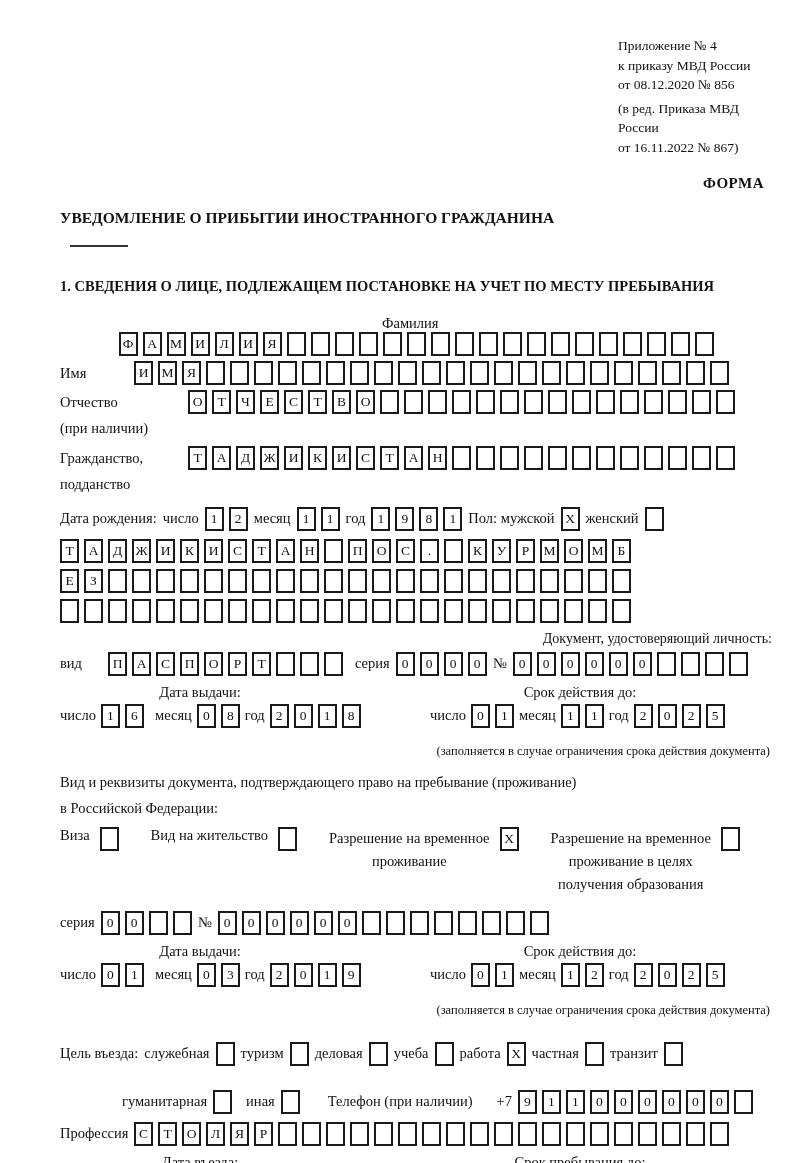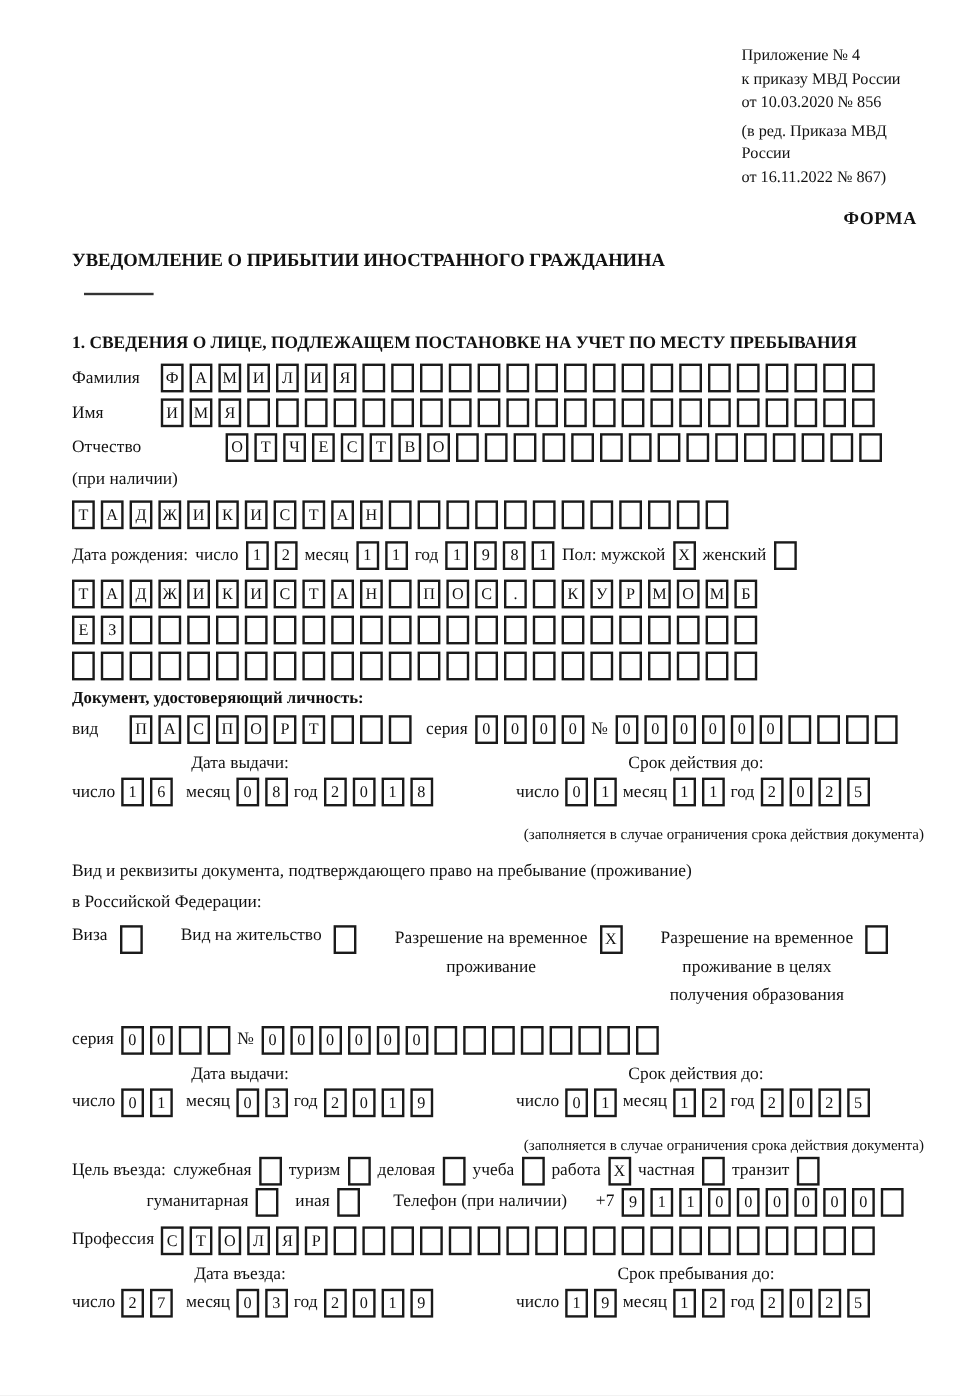--- a/index.html
+++ b/index.html
@@ -21,57 +21,57 @@
   .w120{width:122px;flex:0 0 auto;}
   .lblblock{font-size:14.5px;line-height:1.75;flex:0 0 auto;}
   .cells{display:inline-flex;column-gap:5px;flex:0 0 auto;}
   .cell{
     width:19px;height:24px;border:2px solid #1a1a1a;box-sizing:border-box;
     display:inline-flex;align-items:center;justify-content:center;
     font-size:13.5px;background:#fff;flex:0 0 auto;
   }
   .mt10{margin-top:10px;} .mt8{margin-top:8px;} .mt14{margin-top:14px;}
   .stack{display:flex;flex-direction:column;row-gap:6px;}
-  .center-bold{font-weight:bold;font-size:14px;text-align:left;margin-top:8px;}
+  .center-bold{font-weight:normal;font-size:14px;text-align:right;margin-top:8px;}
   .dates{display:flex;margin-top:8px;}
   .dcol-l{width:330px;flex:0 0 auto;}
   .dcol-r{flex:1;}
   .dhead{font-size:14.5px;text-align:center;width:280px;}
   .drow{display:flex;align-items:center;column-gap:5px;margin-top:3px;font-size:14.5px;}
   .note{font-size:12.5px;text-align:right;margin-top:16px;padding-right:2px;}
   .para{font-size:14.5px;margin-top:10px;line-height:1.8;}
   .optrow{display:flex;align-items:flex-start;column-gap:10px;margin-top:6px;}
   .optlbl{font-size:14.5px;text-align:center;line-height:1.6;}
-  .purp{display:flex;align-items:center;column-gap:6px;font-size:14.5px;margin-top:2px;flex-wrap:nowrap;}
+  .purp{display:flex;align-items:center;column-gap:6px;font-size:14.5px;margin-top:24px;flex-wrap:nowrap;}
   .purp .lbl{font-size:14.5px;}
   .indent65{margin-left:62px;}
   .gap12{width:12px;flex:0 0 auto;}
 </style>
 </head>
 <body>
 
 <div class="page">
 
   <div class="hdr">
     <div>Приложение № 4</div>
     <div>к приказу МВД России</div>
-    <div>от 10.03.2020 № 856</div>
+    <div>от 08.12.2020 № 856</div>
     <div class="rev">(в ред. Приказа МВД России</div>
     <div>от 16.11.2022 № 867)</div>
   </div>
   <div class="forma">ФОРМА</div>
 
   <div class="title">
     <div>УВЕДОМЛЕНИЕ О ПРИБЫТИИ ИНОСТРАННОГО ГРАЖДАНИНА</div>
     <div><span class="blankline"></span></div>
   </div>
 
   <div class="sec">1. СВЕДЕНИЯ О ЛИЦЕ, ПОДЛЕЖАЩЕМ ПОСТАНОВКЕ НА УЧЕТ ПО МЕСТУ ПРЕБЫВАНИЯ</div>
 
-  <div class="row" style="margin-top:8px;">
+  <div class="row" style="margin-top:20px;flex-direction:column;">
     <span class="lbl w70">Фамилия</span>
     <span class="cells">
         <span class="cell">Ф</span>
         <span class="cell">А</span>
         <span class="cell">М</span>
         <span class="cell">И</span>
         <span class="cell">Л</span>
         <span class="cell">И</span>
         <span class="cell">Я</span>
         <span class="cell"></span>
@@ -152,20 +152,24 @@
         <span class="cell"></span>
         <span class="cell"></span>
         <span class="cell"></span>
         <span class="cell"></span>
         <span class="cell"></span>
         <span class="cell"></span>
       </span>
   </div>
 
   <div class="row top">
+    <span class="lblblock w120">
+      <span style="display:block">Гражданство,</span>
+      <span style="display:block">подданство</span>
+    </span>
     <span class="cells">
         <span class="cell">Т</span>
         <span class="cell">А</span>
         <span class="cell">Д</span>
         <span class="cell">Ж</span>
         <span class="cell">И</span>
         <span class="cell">К</span>
         <span class="cell">И</span>
         <span class="cell">С</span>
         <span class="cell">Т</span>

